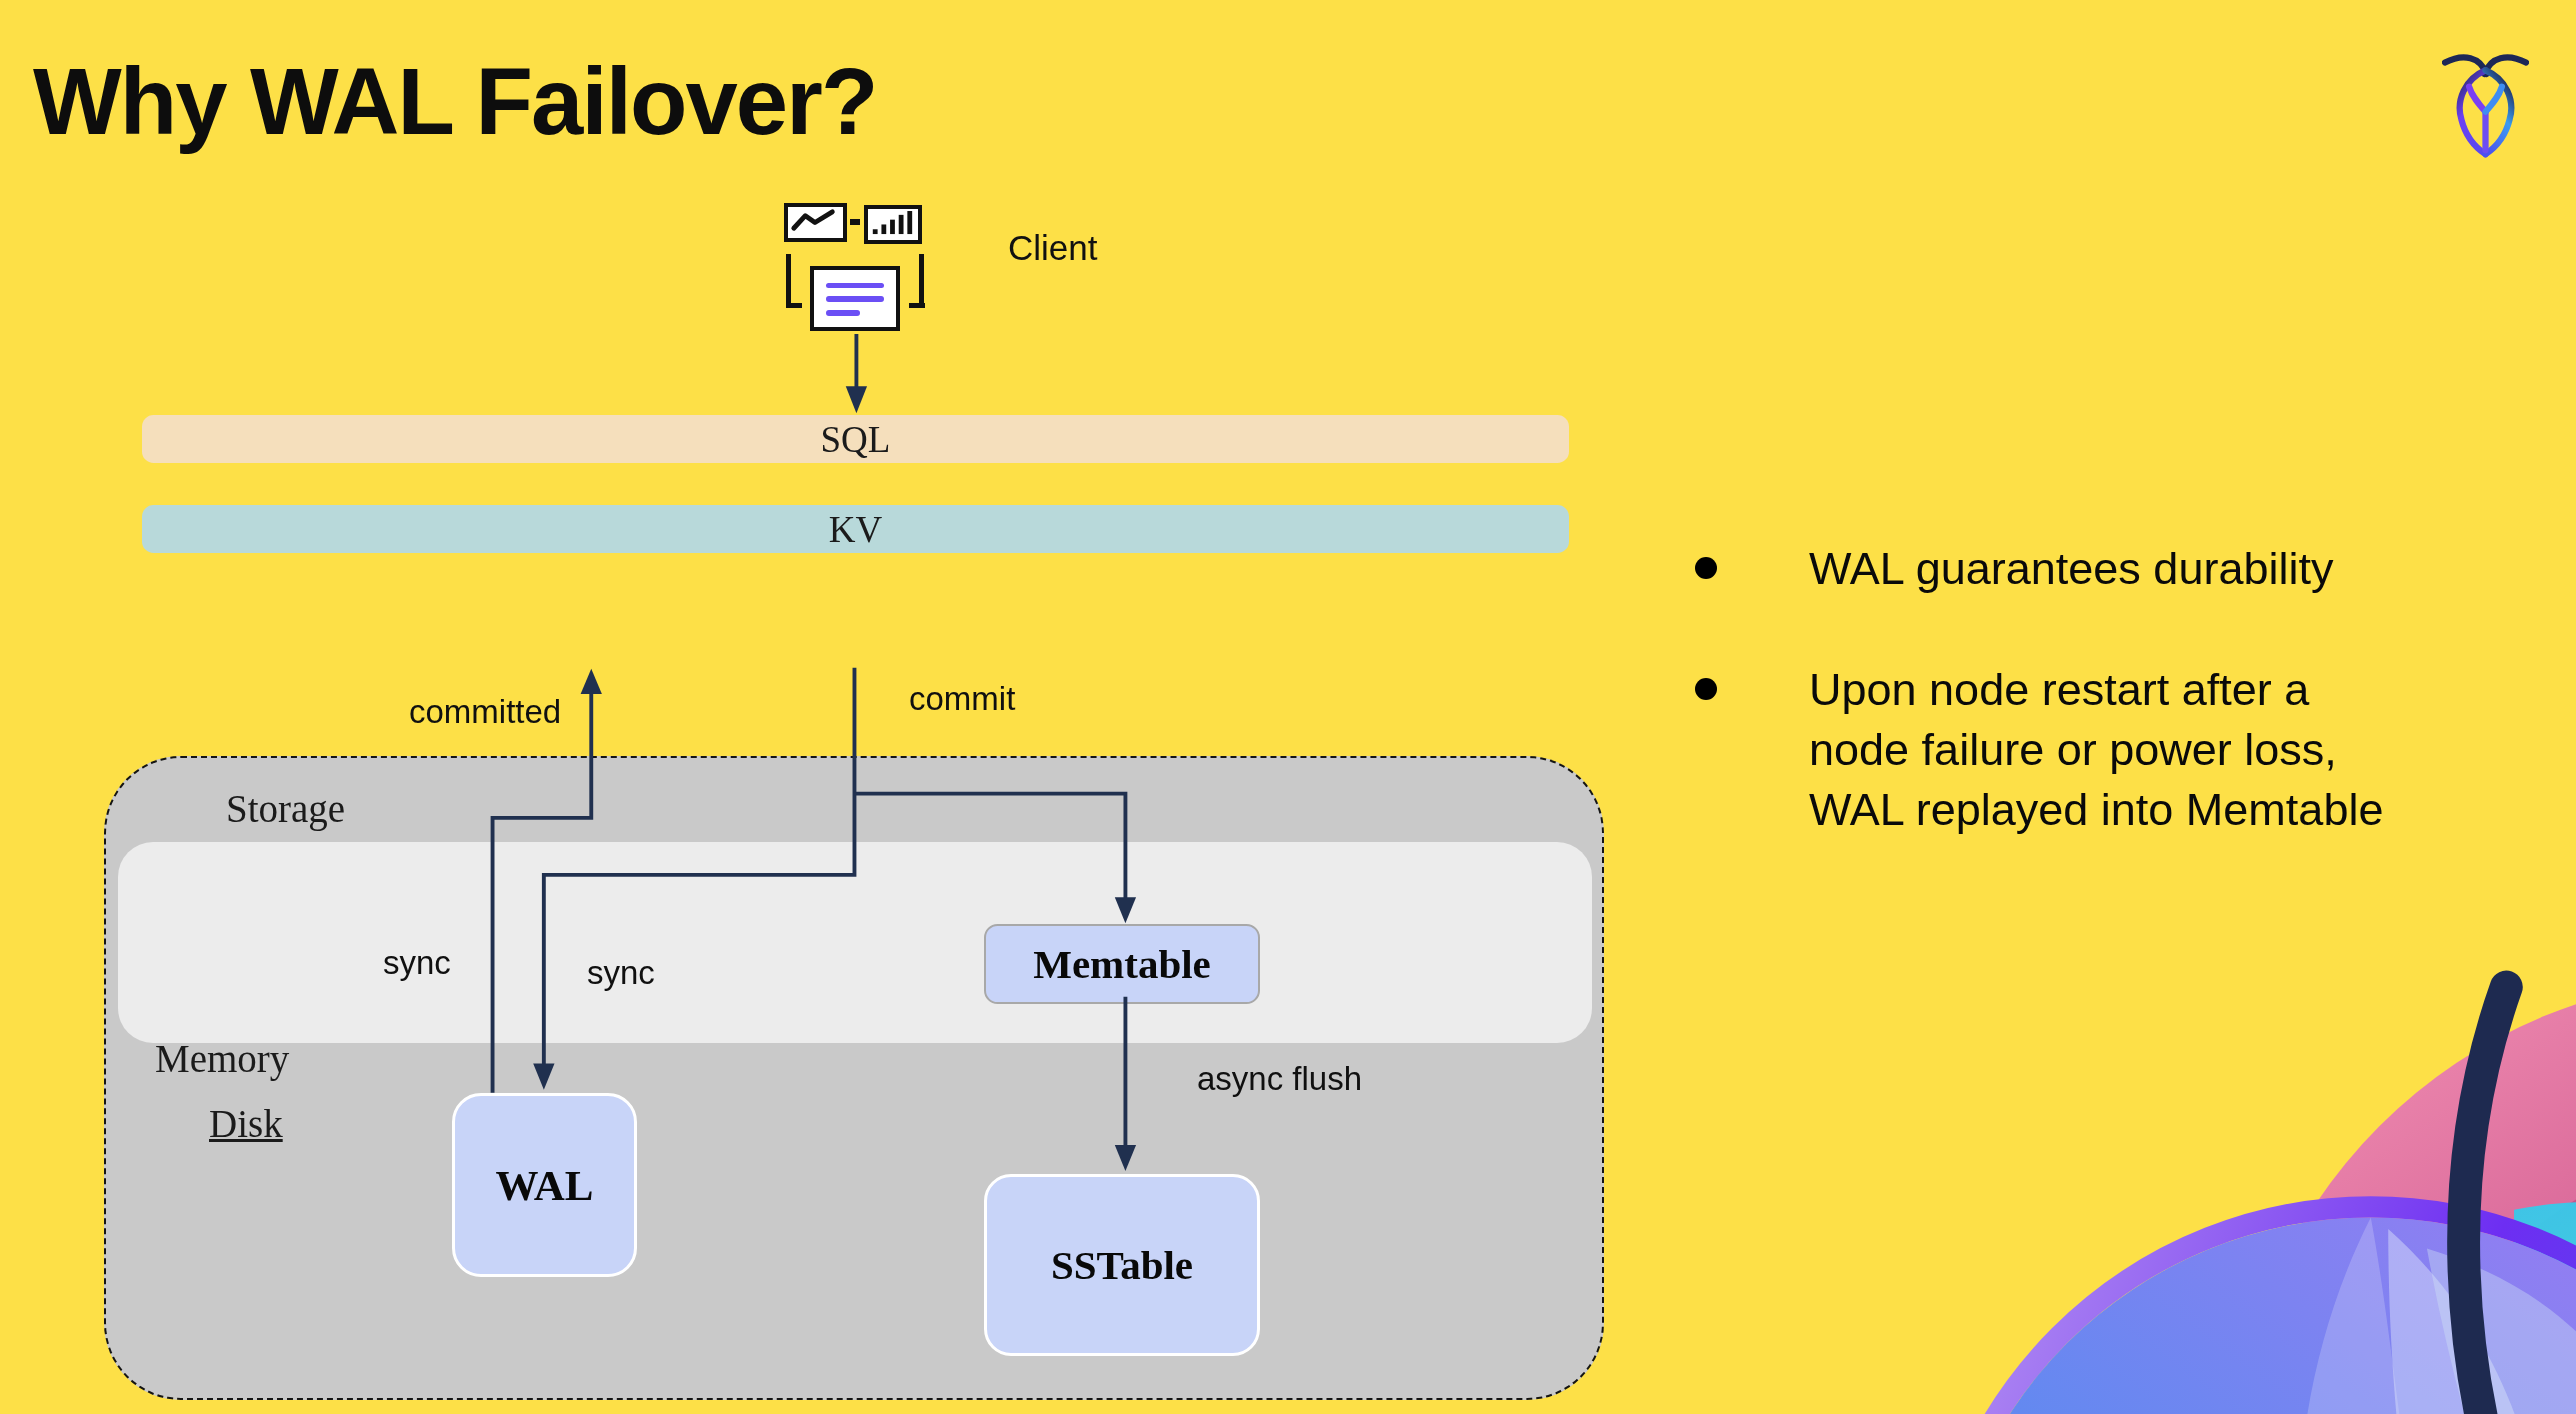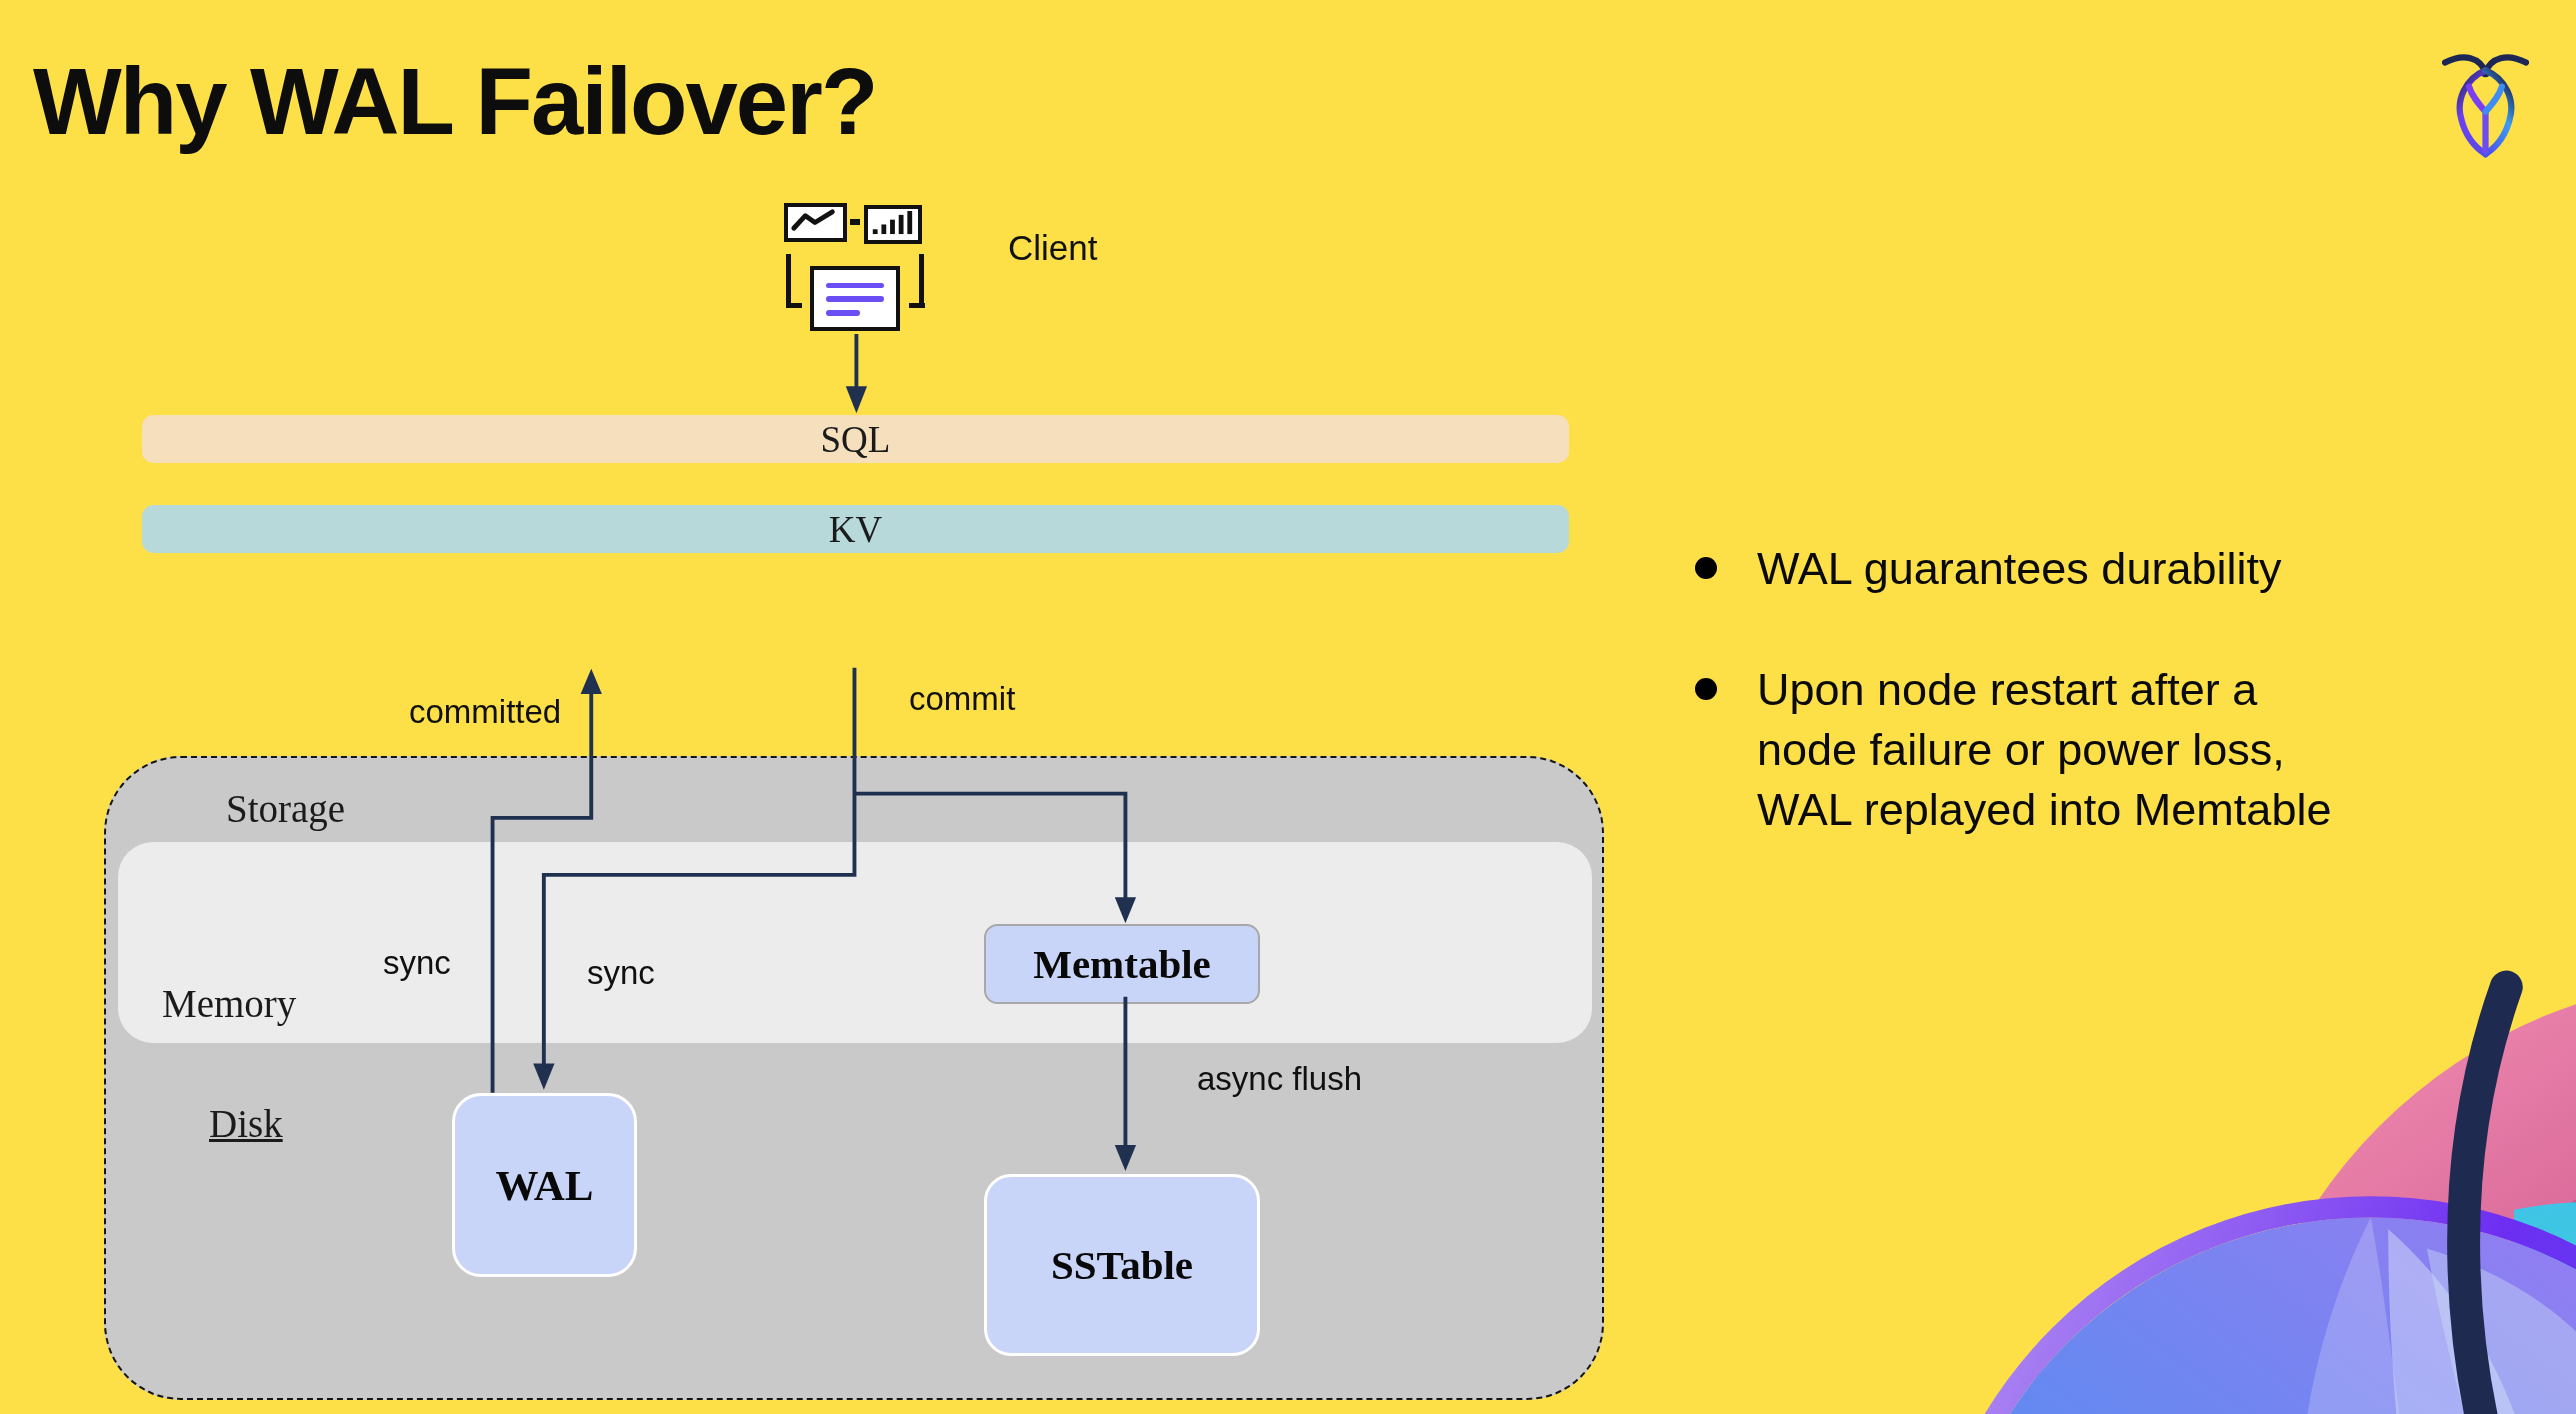--- a/index.html
+++ b/index.html
@@ -21,21 +21,21 @@
   .bar-kv{top:505px;height:48px;background:#b8d9da;border-radius:11.6px;}
   .bar-storage{top:579px;height:82px;background:#d6d0e4;border-radius:13.5px;}
   .bar .lbl{font-family:"Liberation Serif", serif;font-size:37px;color:#1b1b1b;}
 
   
   .pebble{left:104px;top:756px;width:1500px;height:644px;background:#c9c9c9;
           border:2.9px dashed #141414;border-radius:77px;box-sizing:border-box;}
   .memory-band{left:118px;top:842px;width:1474px;height:201px;background:#ececec;
                border-radius:35px;}
   .pebble-lbl{left:226px;top:786px;font-size:39px;}
-  .memory-lbl{left:155px;top:981px;font-size:39px;margin-left:7px;}
+  .memory-lbl{left:155px;top:1036px;font-size:39px;}
   .disk-lbl{left:209px;top:1101px;font-size:39px;text-decoration:underline;}
 
   
   .node{display:flex;align-items:center;justify-content:center;background:#c8d4f8;
         box-sizing:border-box;font-family:"Liberation Serif", serif;font-weight:bold;color:#090909;}
   .node-wal{left:452px;top:1093px;width:185px;height:184px;border:3.9px solid #ffffff;
             border-radius:29px;font-size:43px;}
   .node-memtable{left:984px;top:924px;width:276px;height:80px;border:2.9px solid #a8a8a8;
             border-radius:13.5px;font-size:41px;}
   .node-sstable{left:984px;top:1174px;width:276px;height:182px;border:3.9px solid #ffffff;
@@ -52,21 +52,21 @@
   
   .frame{position:absolute;border:4.8px solid #111;background:#fff;box-sizing:border-box;}
   .blk{position:absolute;background:#111;}
   .pline{position:absolute;background:#6b4ff5;border-radius:2.9px;}
   .client-lbl{left:1008px;top:228px;font-size:35px;color:#111;}
 
   
   .bullet-item{position:absolute;left:1695px;display:flex;}
   .bullet-dot{width:22px;height:22px;border-radius:50%;background:#000;flex:0 0 auto;
               margin-top:18.4px;}
-  .bullet-text{margin-left:40px;font-size:45px;line-height:60px;color:#0a0a0a;}
+  .bullet-text{margin-left:92px;font-size:45px;line-height:60px;color:#0a0a0a;}
   .bullet-text span{display:block;}
   .b1{top:539px;}
   .b2{top:660px;}
 
   svg{display:block;}
   .overlay{left:0;top:0;pointer-events:none;}
 </style>
 </head>
 <body>
 

